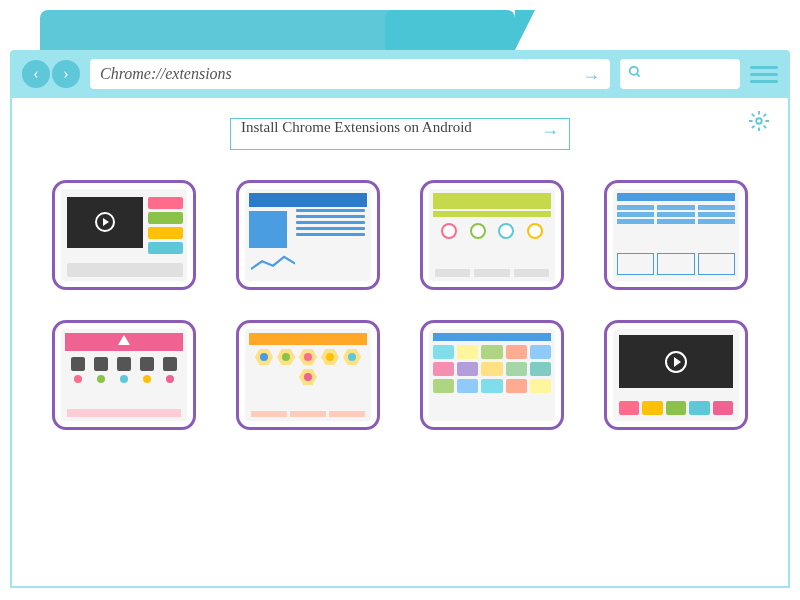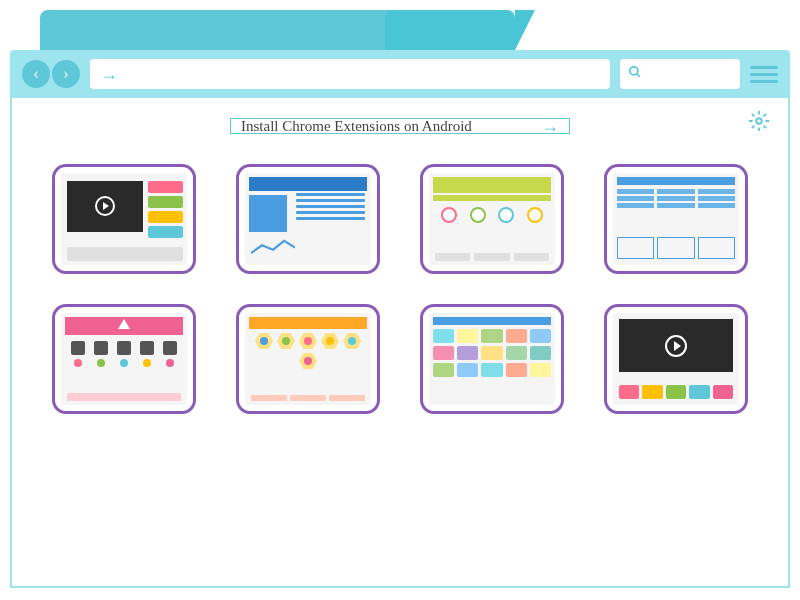--- a/index.html
+++ b/index.html
@@ -15,21 +15,21 @@
 .nav-btn{width:28px;height:28px;border-radius:50%;background:#5ec8d8;display:flex;align-items:center;justify-content:center;color:#fff;font-size:16px;cursor:pointer;}
 .url-bar{flex:1;height:30px;background:#fff;border-radius:4px;display:flex;align-items:center;padding:0 10px;font-size:16px;font-style:italic;color:#555;}
 .url-bar input{border:none;outline:none;flex:1;font-family:Georgia,serif;font-size:16px;font-style:italic;color:#555;background:transparent;}
 .arrow-go{color:#5ec8d8;font-size:18px;cursor:pointer;}
 .search-box{width:120px;height:30px;background:#fff;border-radius:4px;display:flex;align-items:center;padding:0 8px;}
 .search-ico{color:#5ec8d8;font-size:14px;}
 .menu-btn{width:28px;height:28px;display:flex;flex-direction:column;justify-content:center;gap:4px;cursor:pointer;}
 .menu-btn span{height:3px;background:#5ec8d8;border-radius:2px;}
 .content{background:#fff;border:2px solid #9de4ee;border-top:none;height:490px;padding:20px 30px;position:relative;}
 .gear{position:absolute;top:12px;right:18px;color:#5ec8d8;font-size:22px;cursor:pointer;}
-.prompt{margin:0 auto 30px;width:340px;height:16px;border:1px solid #5ec8d8;display:flex;align-items:center;padding:0 10px;}
+.prompt{margin:0 auto 30px;width:340px;height:32px;border:1px solid #5ec8d8;display:flex;align-items:flex-start;padding:0 10px;}
 .prompt input{border:none;outline:none;flex:1;font-family:Georgia,serif;font-size:15px;color:#444;background:transparent;}
 .prompt .arrow-go{color:#5ec8d8;font-size:18px;}
 .grid{display:grid;grid-template-columns:repeat(4,1fr);gap:30px 40px;padding:0 10px;}
 .card{border:3px solid #8a5cb8;border-radius:14px;height:110px;background:#fff;padding:6px;cursor:pointer;display:flex;flex-direction:column;overflow:hidden;}
 .thumb{flex:1;background:#f5f5f5;border-radius:4px;position:relative;overflow:hidden;}
 
 .c1 .vid{position:absolute;top:8px;left:6px;width:60%;height:55%;background:#2a2a2a;display:flex;align-items:center;justify-content:center;}
 .c1 .play{width:20px;height:20px;border:2px solid #fff;border-radius:50%;display:flex;align-items:center;justify-content:center;}
 .c1 .play::after{content:'';border-left:6px solid #fff;border-top:4px solid transparent;border-bottom:4px solid transparent;margin-left:2px;}
 .c1 .side{position:absolute;right:4px;top:8px;width:28%;display:flex;flex-direction:column;gap:3px;}
@@ -97,20 +97,21 @@
     <div class="tab"></div>
     <div class="tab"></div>
     <div class="tab active"></div>
   </div>
   <div class="toolbar">
     <div class="nav-btns">
       <div class="nav-btn">‹</div>
       <div class="nav-btn">›</div>
     </div>
     <div class="url-bar">
+      <input type="text" value="Chrome://extensions" style="">
       <span class="arrow-go">→</span>
     </div>
     <div class="search-box">
       <span class="search-ico">
         <svg width="14" height="14" viewBox="0 0 24 24" fill="none" stroke="#5ec8d8" stroke-width="3">
             <circle cx="10" cy="10" r="7"></circle>
             <line x1="20" y1="20" x2="15" y2="15"></line>
           </svg>
       </span>
     </div>

